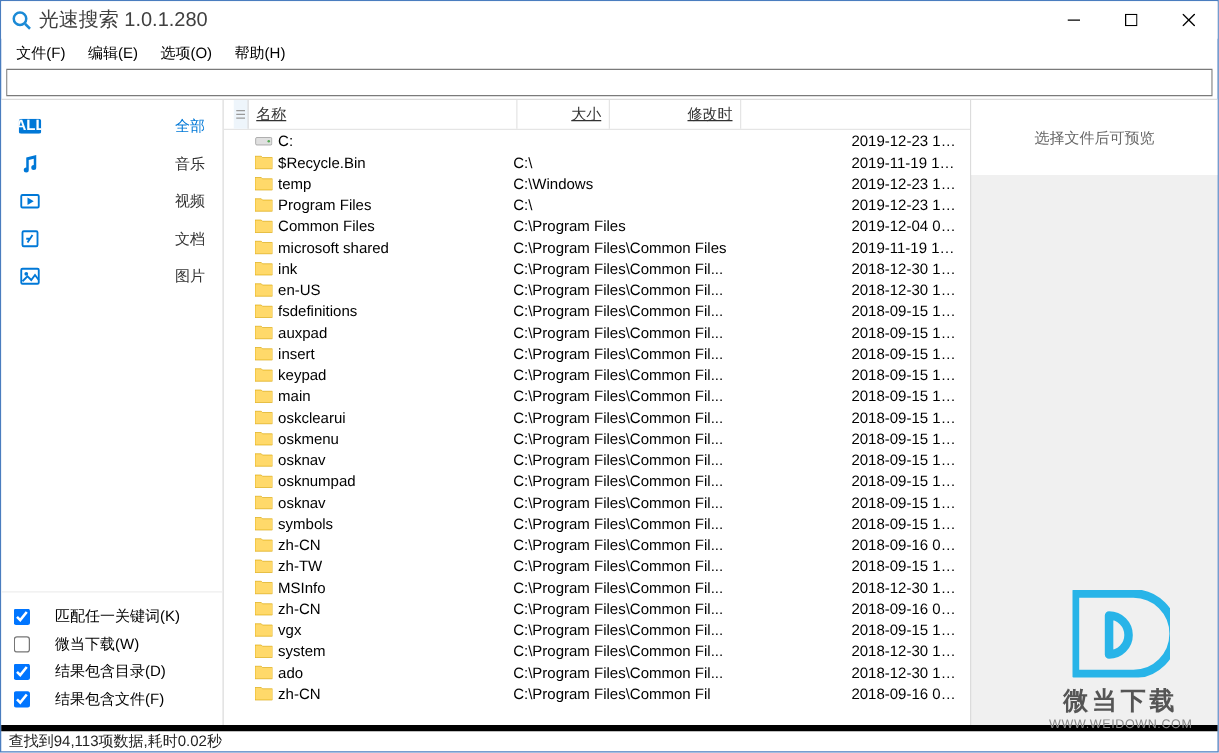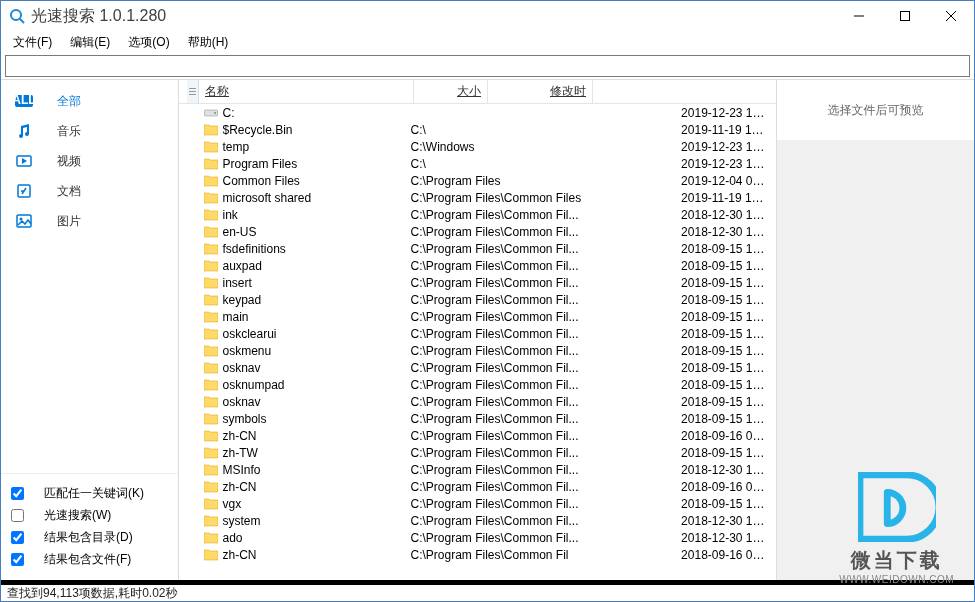--- a/index.html
+++ b/index.html
@@ -10,21 +10,21 @@
 .titlebar .title { flex: 1; font-size: 16px; color: #404040; }
 .win-btns { display: flex; height: 100%; }
 .win-btn { width: 46px; height: 30px; display: flex; align-items: center; justify-content: center; cursor: pointer; }
 .menubar { height: 22px; display: flex; align-items: center; padding: 0 4px; gap: 2px; }
 .menu-item { padding: 2px 8px; cursor: pointer; }
 .searchbar { border: 1px solid #7a7a7a; margin: 2px 4px; height: 22px; }
 .searchbar input { width: 100%; height: 100%; border: none; outline: none; padding: 0 4px; font-size: 12px; }
 .content { flex: 1; display: flex; border-top: 1px solid #dcdcdc; overflow: hidden; }
 .sidebar { width: 178px; border-right: 1px solid #dcdcdc; display: flex; flex-direction: column; background: #fff; }
 .cat-list { flex: 1; padding: 6px 0; }
-.cat-item { display: flex; align-items: center; height: 30px; padding: 0 14px; gap: 24px; cursor: pointer; color: #333; }
+.cat-item { display: flex; align-items: center; height: 30px; padding: 0 14px; gap: 24px; cursor: pointer; color: #333; justify-content: space-between; }
 .cat-item.active { color: #0078d7; }
 .cat-item.active .cat-icon rect { fill: #0078d7; }
 .cat-icon { width: 18px; height: 14px; display: flex; align-items: center; justify-content: center; }
 .filter-opts { padding: 8px 10px 10px 10px; border-top: 1px solid #eee; }
 .filter-opt { display: flex; align-items: center; gap: 20px; height: 22px; cursor: pointer; }
 .filter-opt input { cursor: pointer; }
 .main { flex: 1; display: flex; flex-direction: column; overflow: hidden; }
 .list-header { height: 24px; display: flex; align-items: center; border-bottom: 1px solid #e5e5e5; background: #fff; padding-left: 8px; position: relative; }
 .list-header .col { padding: 0 6px; border-right: 1px solid #e5e5e5; height: 100%; display: flex; align-items: center; color: #333; text-decoration: underline; }
 .col-grip { width: 12px; background: #eef5fb; border-right: 1px solid #dcdcdc; height: 100%; display:flex; flex-direction:column; justify-content:center; gap:2px; padding:0 2px; }
@@ -146,21 +146,21 @@
             <span>图片</span>
           </div>
         </div>
       <div class="filter-opts" id="filter-list">
           <label class="filter-opt">
             <input type="checkbox" checked="" style="">
             <span>匹配任一关键词(K)</span>
           </label>
           <label class="filter-opt">
             <input type="checkbox" style="">
-            <span>光速搜索(W)</span>
+            <span>微当下载(W)</span>
           </label>
           <label class="filter-opt">
             <input type="checkbox" checked="" style="">
             <span>结果包含目录(D)</span>
           </label>
           <label class="filter-opt">
             <input type="checkbox" checked="" style="">
             <span>结果包含文件(F)</span>
           </label>
         </div>

